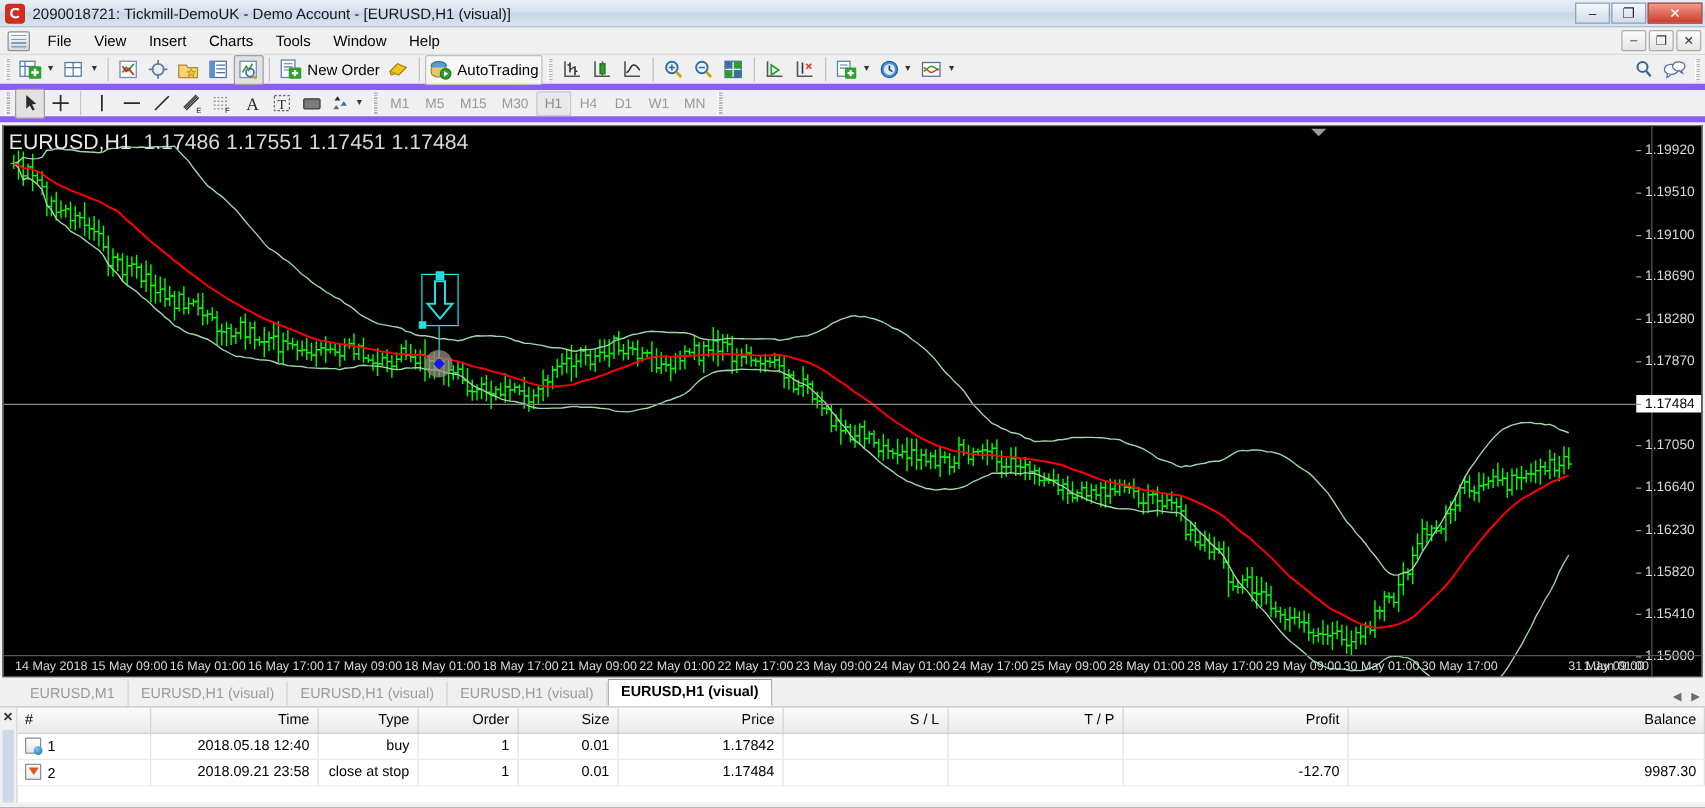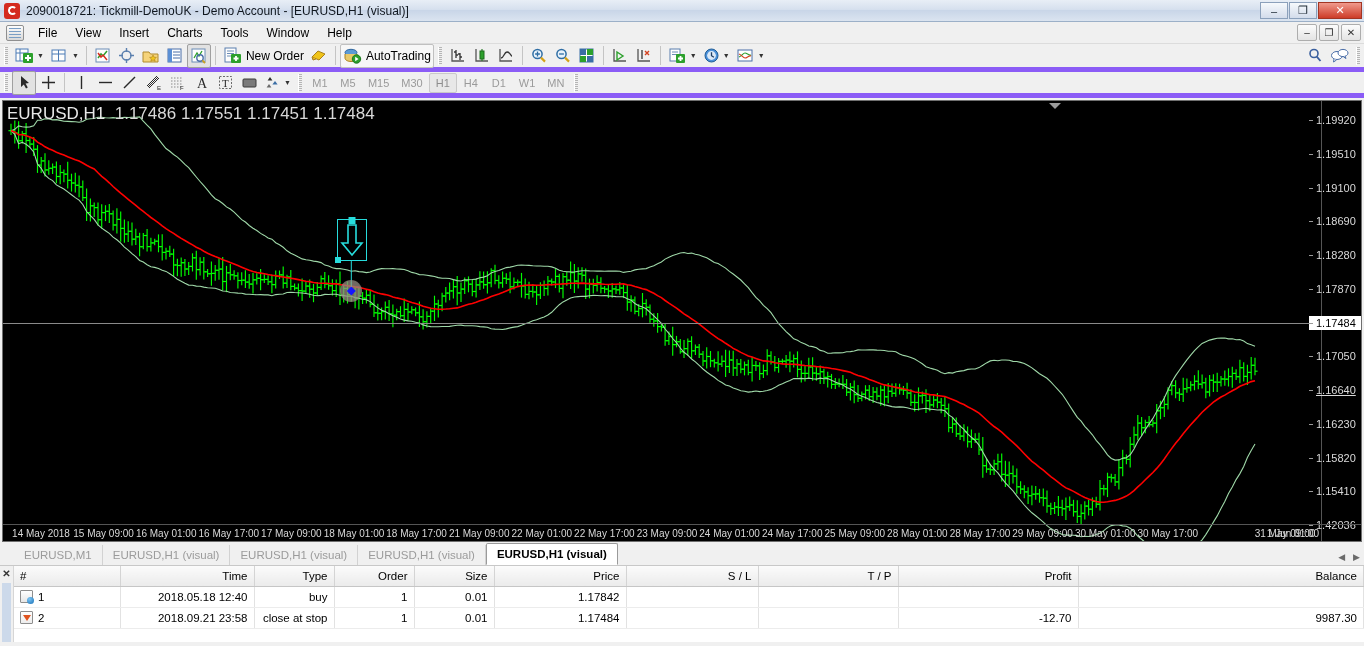--- a/index.html
+++ b/index.html
@@ -1684,25 +1684,25 @@
 
     <div id="price-axis">
         <div class="ptick" style="top: 19px;">1.19920</div>
         <div class="ptick" style="top: 52.75px;">1.19510</div>
         <div class="ptick" style="top: 86.5px;">1.19100</div>
         <div class="ptick" style="top: 120.25px;">1.18690</div>
         <div class="ptick" style="top: 154px; margin-left: 14px;">1.18280</div>
         <div class="ptick" style="top: 187.75px;">1.17870</div>
         <div class="ptick current" style="top: 221.5px;">1.17484</div>
         <div class="ptick" style="top: 255.25px;">1.17050</div>
-        <div class="ptick" style="top: 289px; text-decoration: underline;">1.16640</div>
+        <div class="ptick" style="top: 289px;">1.16640</div>
         <div class="ptick" style="top: 322.75px;">1.16230</div>
         <div class="ptick" style="top: 356.5px;">1.15820</div>
         <div class="ptick" style="top: 390.25px;">1.15410</div>
-        <div class="ptick" style="top: 424px;">1.42036</div>
+        <div class="ptick" style="top: 424px;">1.15000</div>
       </div>
     <div id="time-axis">
         <div class="ttick" style="left: 38px;">14 May 2018</div>
         <div class="ttick" style="left: 100.6px;">15 May 09:00</div>
         <div class="ttick" style="left: 163.2px;">16 May 01:00</div>
         <div class="ttick" style="left: 225.8px;">16 May 17:00</div>
         <div class="ttick" style="left: 288.4px;">17 May 09:00</div>
         <div class="ttick" style="left: 351px;">18 May 01:00</div>
         <div class="ttick" style="left: 413.6px;">18 May 17:00</div>
         <div class="ttick" style="left: 476.2px;">21 May 09:00</div>

